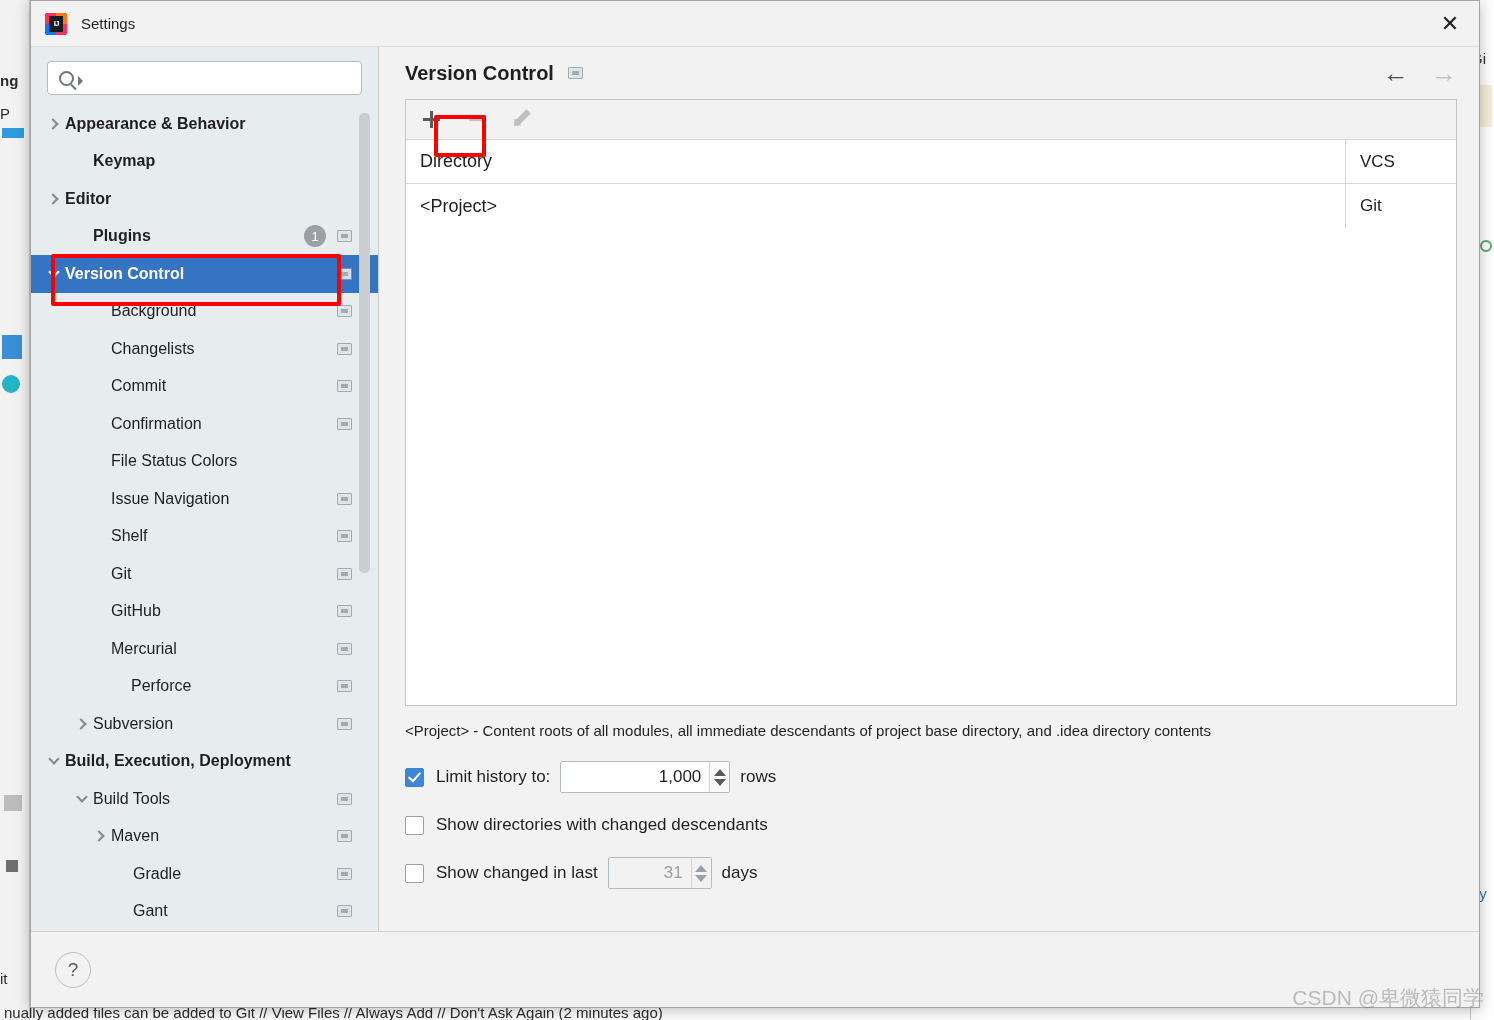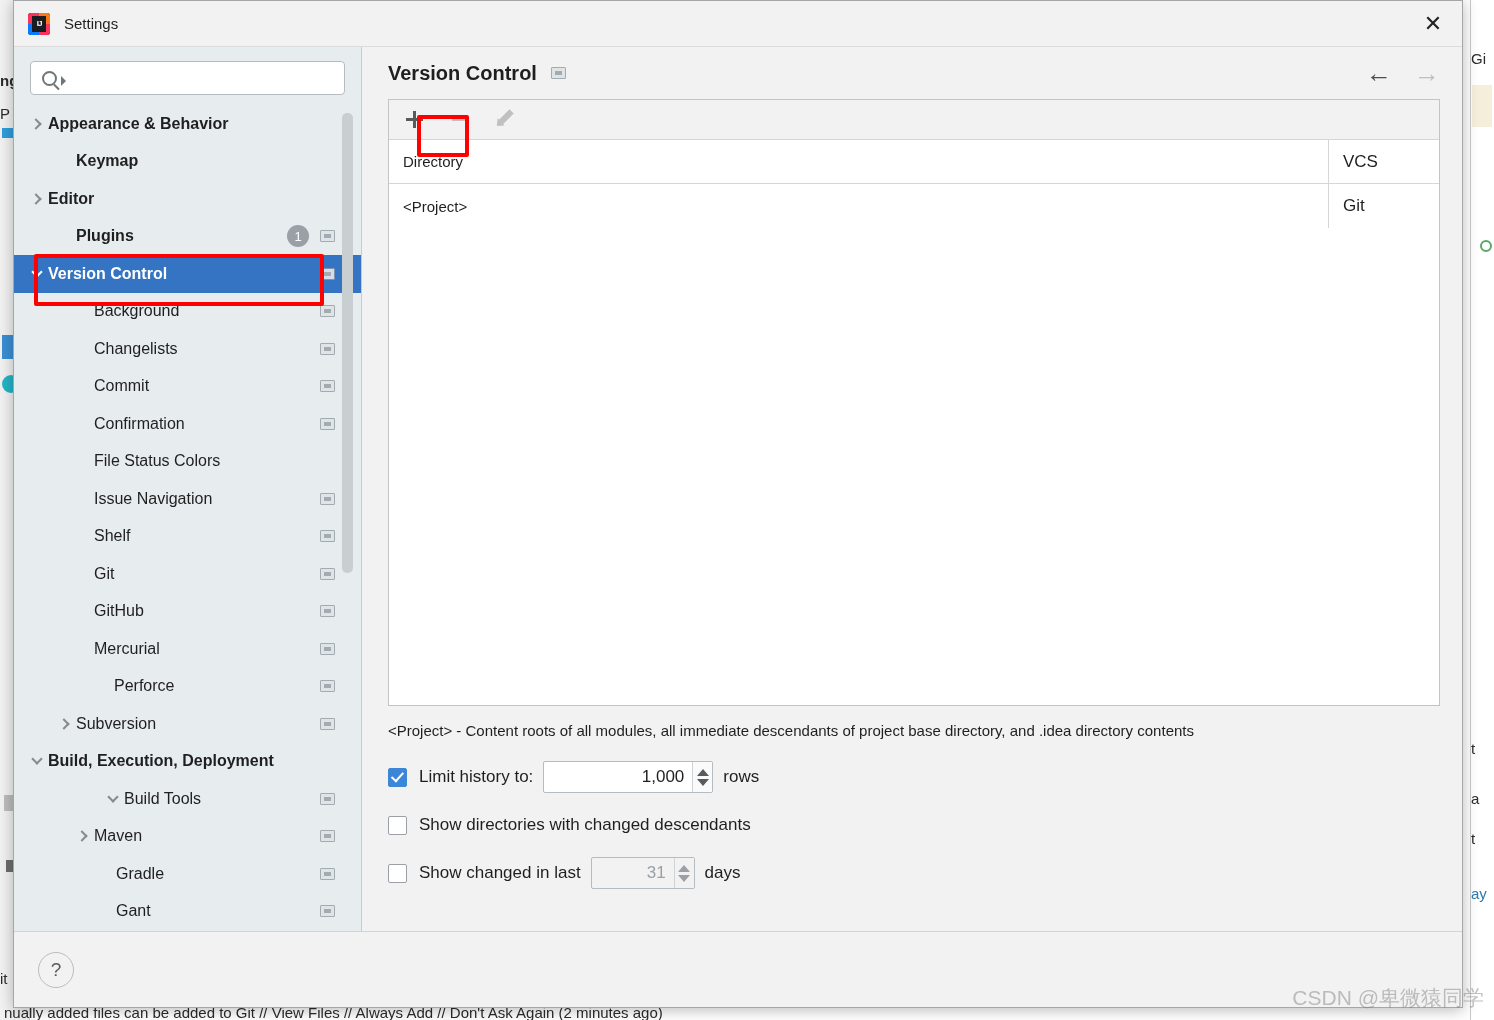--- a/index.html
+++ b/index.html
@@ -35,21 +35,21 @@
   .bg-bottom-text {
     position: absolute; left: 4px; bottom: 0px;
     font-size: 15px; color: #2b2b2b; white-space: nowrap;
     height: 16px; overflow: hidden;
   }
   .bg-strip-block { position: absolute; }
 
   
   #settings-dialog {
     position: absolute;
-    left: 13px; top: 0px;
+    left: 30px; top: 0px;
     width: 1450px; height: 1008px;
     background: #f2f2f2;
     border: 1px solid #a6a6a6;
     box-shadow: 0 2px 14px rgba(0,0,0,.28);
     display: flex; flex-direction: column;
   }
 
   
   #title-bar {
     height: 46px; min-height: 46px;
@@ -230,21 +230,21 @@
   }
 
   #table-head {
     height: 44px; min-height: 44px; background: #fff;
     border-bottom: 1px solid #d6d6d6;
     display: flex; align-items: center;
   }
   #table-body { flex: 1; background: #fff; }
   .tr { height: 44px; display: flex; align-items: center; }
   .col-dir {
-    flex: 1; padding-left: 14px; font-size: 15px; color: #1f1f1f;
+    flex: 1; padding-left: 14px; font-size: 18px; color: #1f1f1f;
     border-right: 1px solid #d6d6d6; height: 100%; display: flex; align-items: center;
   }
   .col-vcs {
     width: 110px; padding-left: 14px; font-size: 17px; color: #1f1f1f;
     height: 100%; display: flex; align-items: center;
   }
   #table-head .col-dir, #table-head .col-vcs { color: #1f1f1f; }
 
   #hint-text {
     margin-top: 16px; font-size: 15px; color: #1f1f1f;
@@ -477,21 +477,21 @@
               </div>
               <div class="tree-label">Subversion</div>
               <div class="scope-icon"></div>
             </div>
             <div class="tree-row" style="padding-left: 12px;">
               <div class="tree-arrow-slot">
                 <div class="arrow down"></div>
               </div>
               <div class="tree-label bold">Build, Execution, Deployment</div>
             </div>
-            <div class="tree-row" style="padding-left: 40px; margin-left: 48px;">
+            <div class="tree-row" style="padding-left: 40px;">
               <div class="tree-arrow-slot">
                 <div class="arrow down"></div>
               </div>
               <div class="tree-label">Build Tools</div>
               <div class="scope-icon"></div>
             </div>
             <div class="tree-row" style="padding-left: 58px;">
               <div class="tree-arrow-slot">
                 <div class="arrow right"></div>
               </div>

